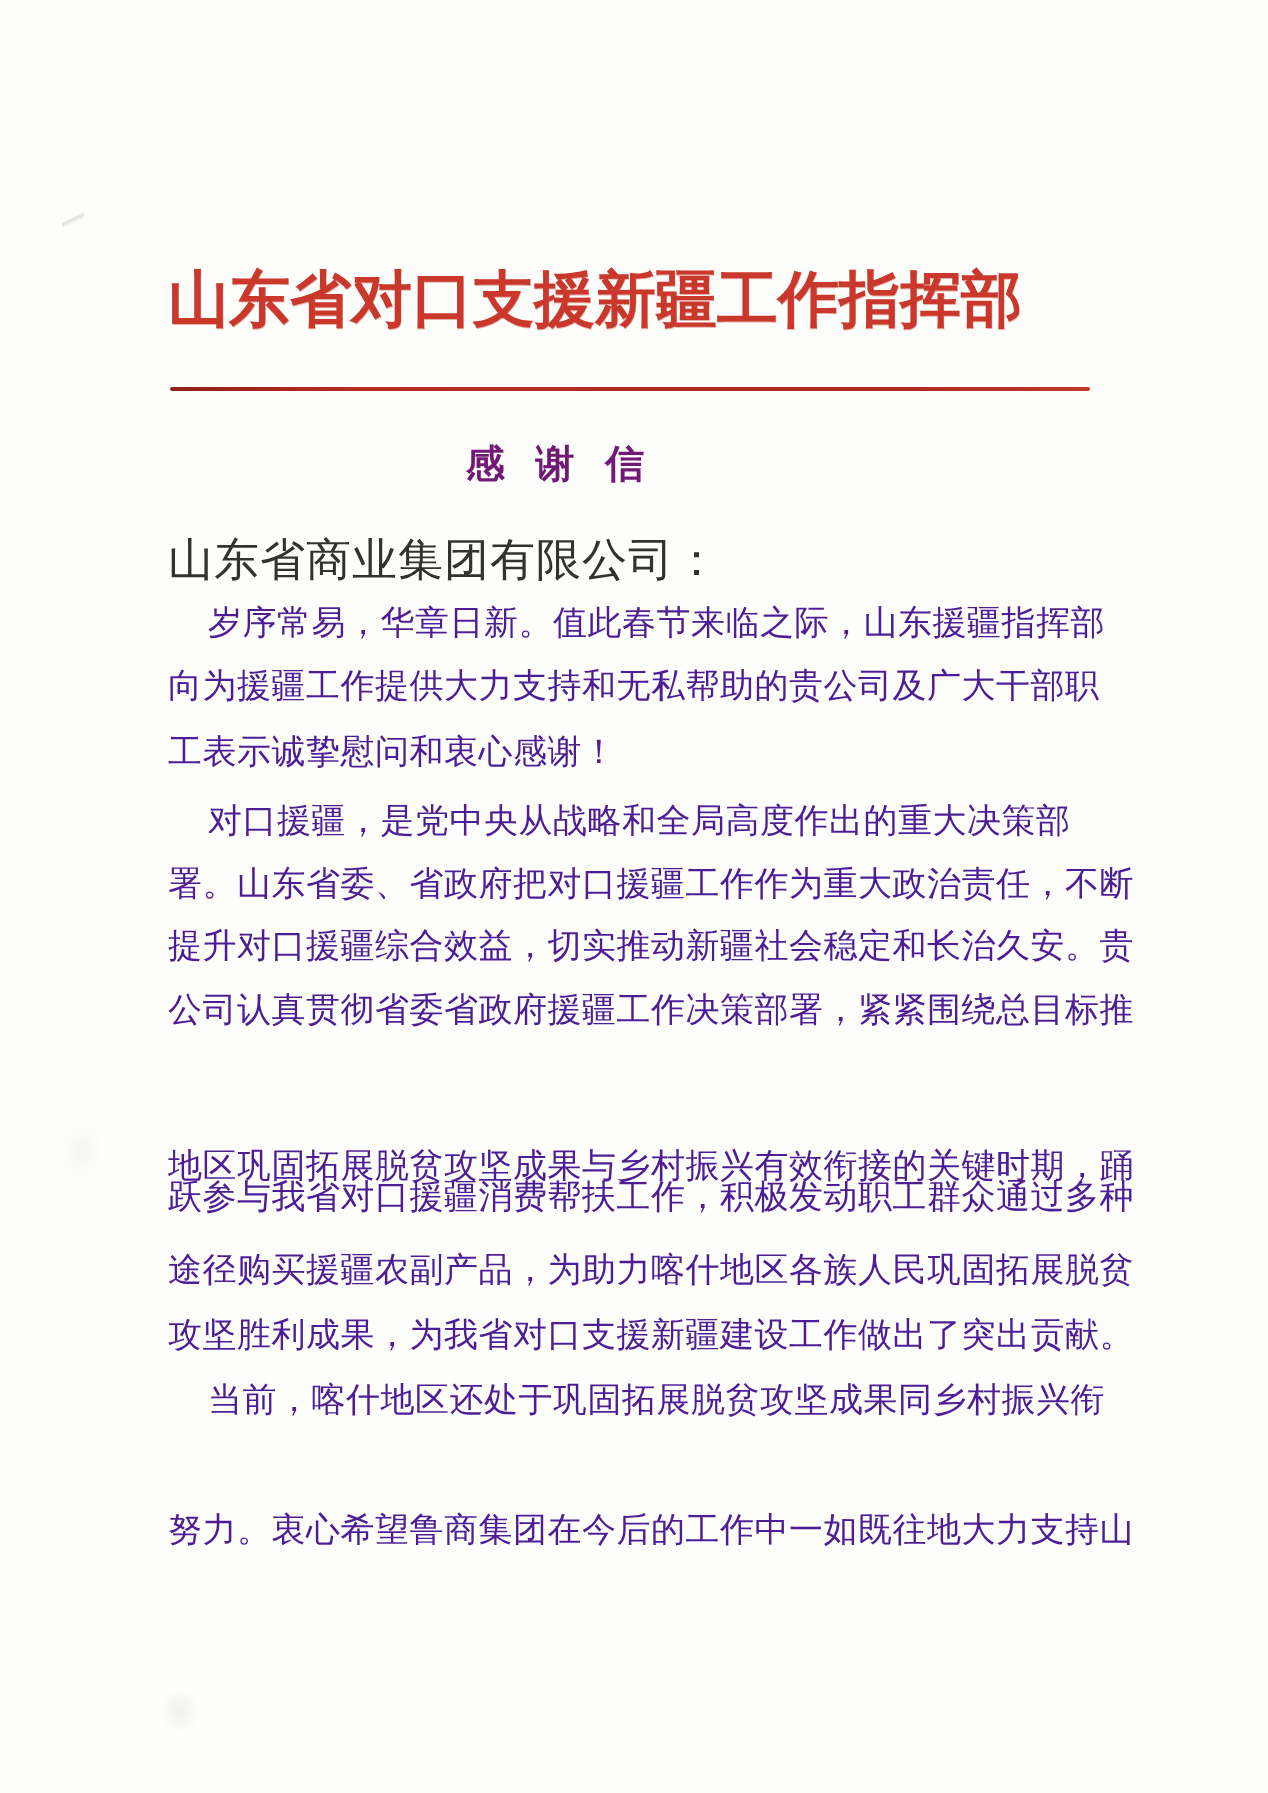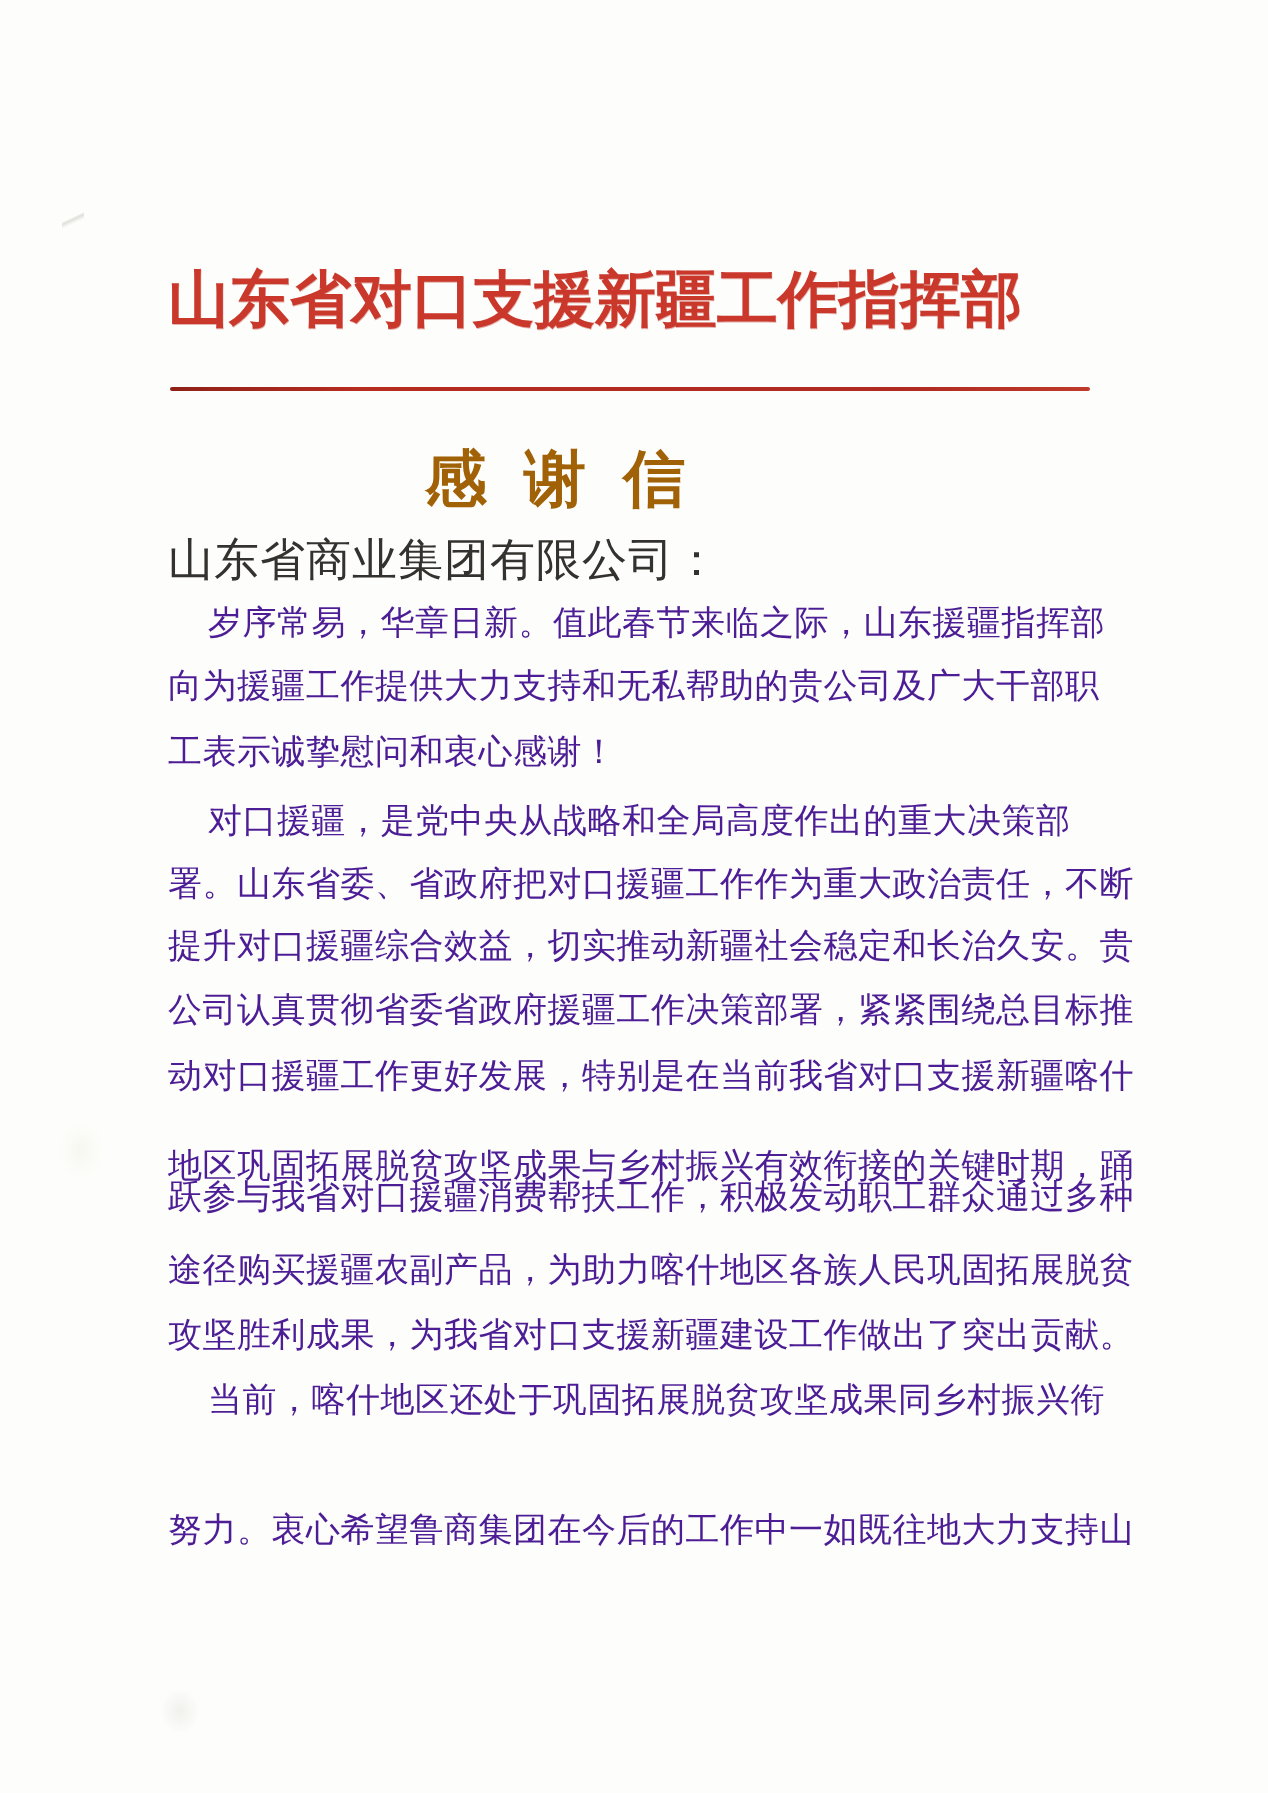--- a/index.html
+++ b/index.html
@@ -40,22 +40,22 @@
     background: linear-gradient(to right, #8f2118, #b62c1f 20%, #b02a20 80%, #c03a2a);
     border-radius: 2px;
   }
   
   .doc-title {
     position: absolute;
     left: 170px;
     top: 437px;
     width: 780px;
     text-align: center;
-    color: #a16207;
-    font-size: 62px;
+    color: #701a75;
+    font-size: 39px;
     font-weight: bold;
     letter-spacing: 10px;
     white-space: pre;
   }
   
   .salutation {
     position: absolute;
     left: 168px;
     top: 540px;
     color: #34322f;
@@ -121,21 +121,20 @@
 
   <div class="salutation">山东省商业集团有限公司：</div>
 
   <div class="line indent" style="top:602px">岁序常易，华章日新。值此春节来临之际，山东援疆指挥部</div>
   <div class="line" style="top:665px">向为援疆工作提供大力支持和无私帮助的贵公司及广大干部职</div>
   <div class="line" style="top:731px">工表示诚挚慰问和衷心感谢！</div>
   <div class="line indent" style="top:800px">对口援疆，是党中央从战略和全局高度作出的重大决策部</div>
   <div class="line" style="top:863px">署。山东省委、省政府把对口援疆工作作为重大政治责任，不断</div>
   <div class="line" style="top:925px">提升对口援疆综合效益，切实推动新疆社会稳定和长治久安。贵</div>
   <div class="line" style="top:989px">公司认真贯彻省委省政府援疆工作决策部署，紧紧围绕总目标推</div>
-  <div class="line" style="top:1055px">动对口援疆工作更好发展，特别是在当前我省对口支援新疆喀什</div>
   <div class="line" style="top:1145px">地区巩固拓展脱贫攻坚成果与乡村振兴有效衔接的关键时期，踊</div>
   <div class="line" style="top:1176px">跃参与我省对口援疆消费帮扶工作，积极发动职工群众通过多种</div>
   <div class="line" style="top:1249px">途径购买援疆农副产品，为助力喀什地区各族人民巩固拓展脱贫</div>
   <div class="line" style="top:1314px">攻坚胜利成果，为我省对口支援新疆建设工作做出了突出贡献。</div>
   <div class="line indent" style="top:1379px">当前，喀什地区还处于巩固拓展脱贫攻坚成果同乡村振兴衔</div>
   <div class="line" style="top:1509px">努力。衷心希望鲁商集团在今后的工作中一如既往地大力支持山</div>
 
   <div class="artifact scratch"></div>
   <div class="artifact blob-1"></div>
   <div class="artifact blob-2"></div>

